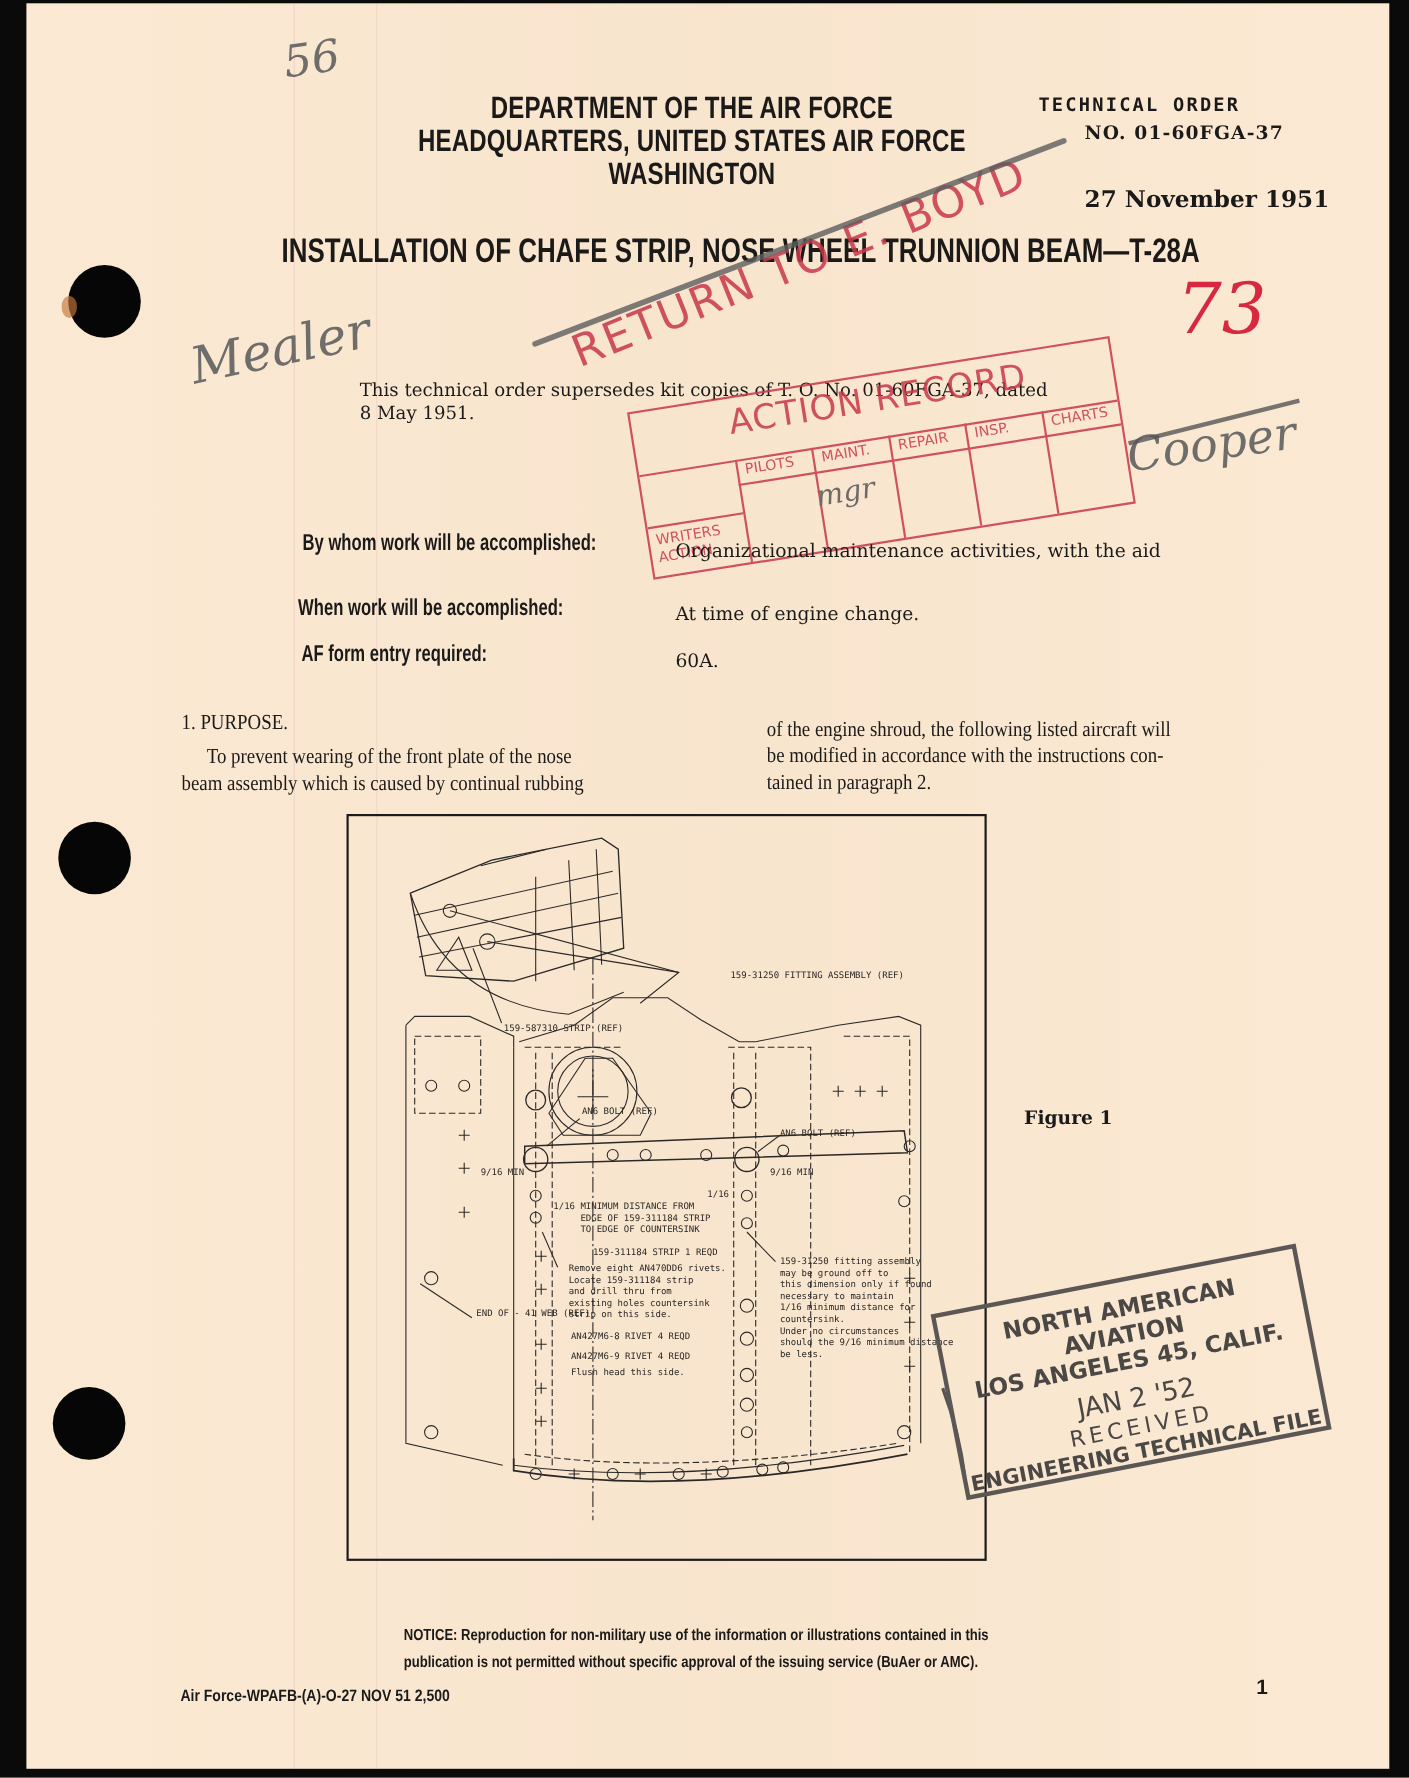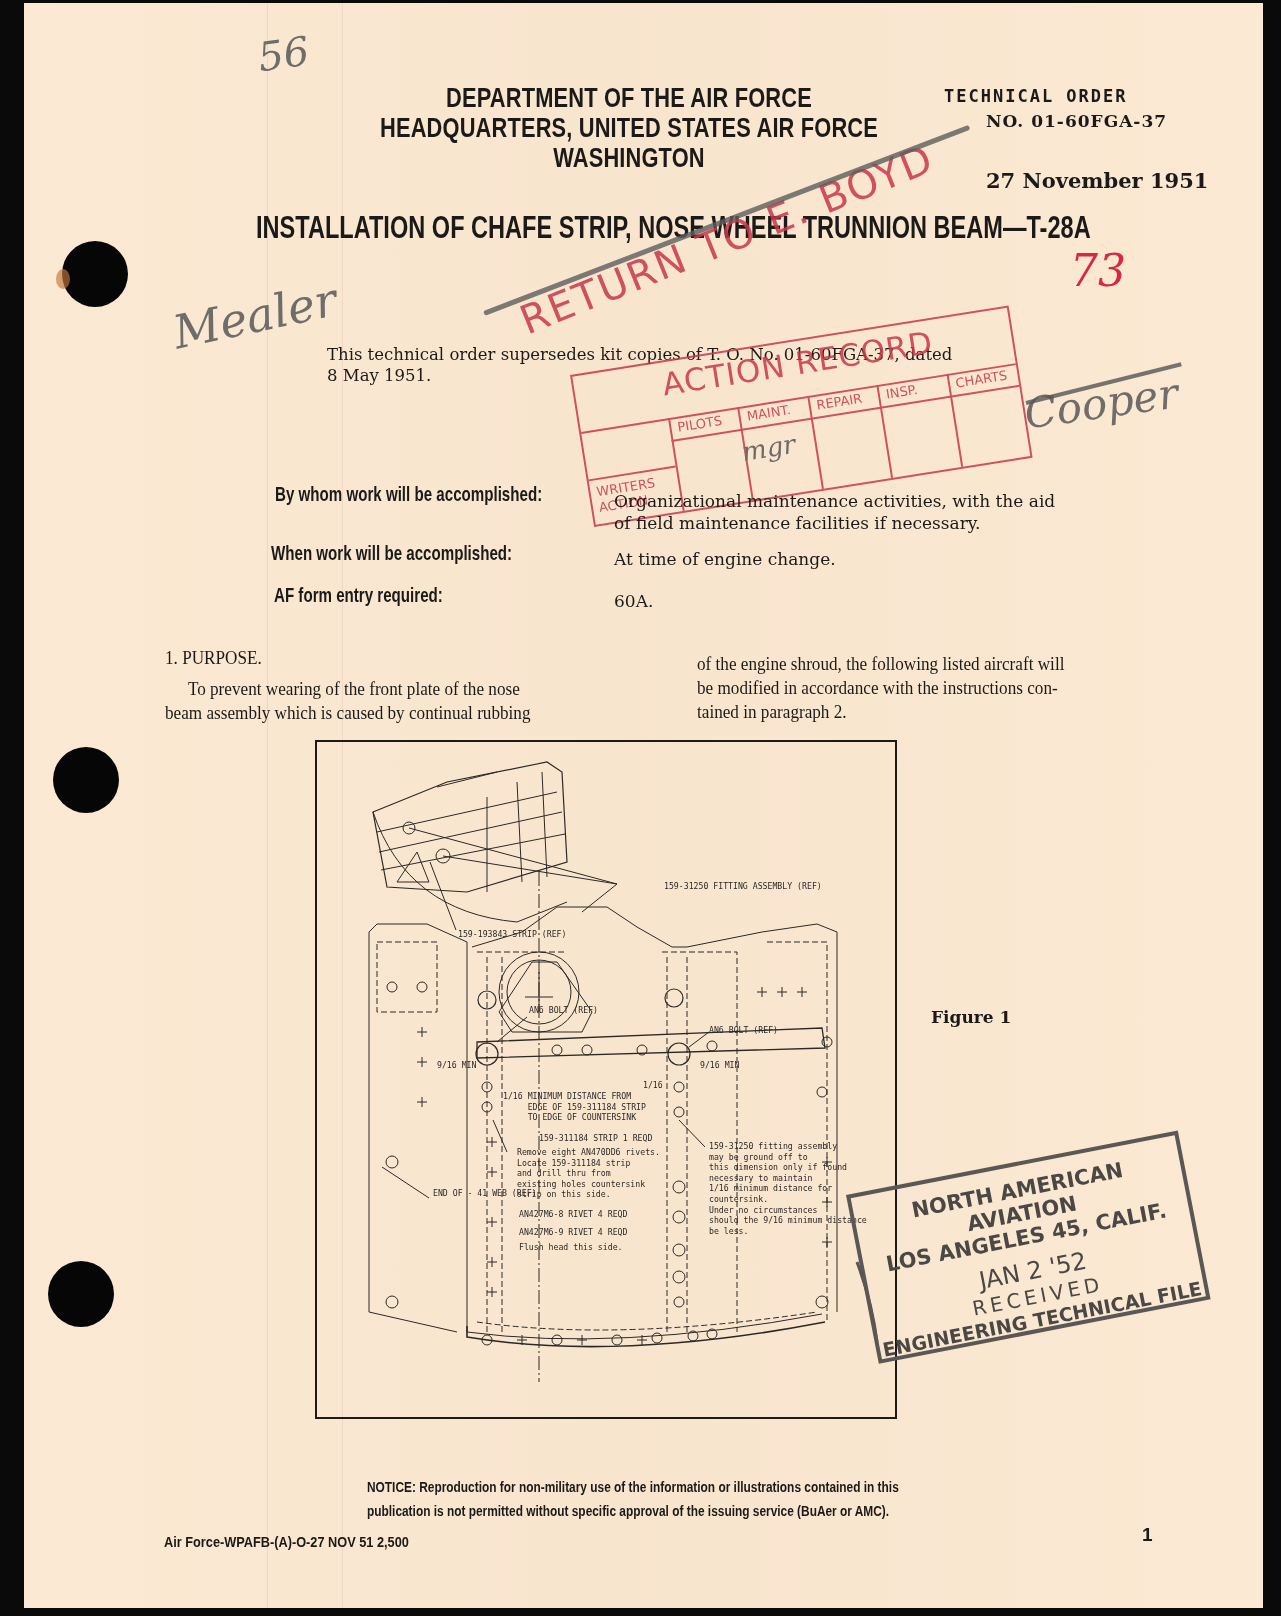--- a/index.html
+++ b/index.html
@@ -80,21 +80,21 @@
     <div>HEADQUARTERS, UNITED STATES AIR FORCE</div>
     <div>WASHINGTON</div>
   </div>
 
   <div class="abs to-label" style="left:920px; top:83px;">TECHNICAL ORDER</div>
   <div class="abs to-number" style="left:962px; top:108px; letter-spacing:1px;">NO. 01-60FGA-37</div>
   <div class="abs date" style="left:962px; top:165px;">27 November 1951</div>
 
   <div class="abs title" style="left:232px; top:207px;">INSTALLATION OF CHAFE STRIP, NOSE WHEEL TRUNNION BEAM—T-28A</div>
 
-  <div class="abs red-stamp" style="left:1046px; top:242px; font-size:44px; font-style:italic; color:#d7283f; font-family:'DejaVu Serif',serif;">73</div>
+  <div class="abs red-stamp" style="left:1046px; top:242px; font-size:64px; font-style:italic; color:#d7283f; font-family:'DejaVu Serif',serif;">73</div>
 
   <div class="abs pencil" style="left:148px; top:286px; font-size:46px; transform:rotate(-12deg);">Mealer</div>
 
   <div class="abs red-stamp" style="left:498px; top:296px; font-size:40px; transform:rotate(-22deg); transform-origin:left center; letter-spacing:2px; opacity:.85;">RETURN TO E. BOYD</div>
 
   <div class="abs" style="left:460px; top:308px; width:520px; height:5px; background:#5c5c5c; transform:rotate(-21deg); transform-origin:left center; opacity:.8; border-radius:3px;"></div>
 
   <div class="abs body-text" style="left:303px; top:341px; width:720px;">
     <div>This technical order supersedes kit copies of T. O. No. 01-60FGA-37, dated</div>
     <div>8 May 1951.</div>
@@ -130,21 +130,20 @@
     <div class="red-stamp" style="position:absolute; left:6px; top:110px; font-size:13px; line-height:16px;">
       <div>WRITERS</div>
       <div>ACTION</div>
     </div>
     <div class="pencil" style="position:absolute; left:156px; top:86px; font-size:26px; color:#555;">mgr</div>
   </div>
 
   <div class="abs field-label" style="left:251px; top:479px;">By whom work will be accomplished:</div>
   <div class="abs field-value" style="left:590px; top:487px;">
     <div>Organizational maintenance activities, with the aid</div>
-    <div>of field maintenance facilities if necessary.</div>
   </div>
 
   <div class="abs field-label" style="left:247px; top:538px;">When work will be accomplished:</div>
   <div class="abs field-value" style="left:590px; top:545px;">At time of engine change.</div>
 
   <div class="abs field-label" style="left:250px; top:580px;">AF form entry required:</div>
   <div class="abs field-value" style="left:590px; top:587px;">60A.</div>
 
   <div class="abs col-text" style="left:141px; top:643px;">1.  PURPOSE.</div>
   <div class="abs col-text" style="left:141px; top:674px;">
@@ -251,21 +250,21 @@
           <path d="M372 305 L392 290"></path>
         <path d="M176 378 L190 410"></path>
           <path d="M362 378 L388 405"></path>
         <path d="M65 425 L112 456"></path>
 
         <path d="M540 520 Q555 560 560 600" stroke="#555" stroke-width="3"></path>
       </g>
     </svg>
 
     <div class="abs cad" style="left:310px; top:139px;margin-left:37px;">159-31250 FITTING ASSEMBLY (REF)</div>
-    <div class="abs cad" style="left:141px; top:187px;">159-193843 STRIP (REF)</div>
+    <div class="abs cad" style="left:141px; top:187px;">159-587310 STRIP (REF)</div>
     <div class="abs cad" style="left:212px; top:263px;">AN6 BOLT (REF)</div>
     <div class="abs cad" style="left:392px; top:283px;">AN6 BOLT (REF)</div>
     <div class="abs cad" style="left:120px; top:318px;">9/16 MIN</div>
     <div class="abs cad" style="left:383px; top:318px;">9/16 MIN</div>
     <div class="abs cad" style="left:326px; top:338px;">1/16</div>
     <div class="abs cad" style="left:186px; top:349px;">1/16 MINIMUM DISTANCE FROM
      EDGE OF 159-311184 STRIP
      TO EDGE OF COUNTERSINK</div>
     <div class="abs cad" style="left:222px; top:391px;">159-311184 STRIP 1 REQD</div>
     <div class="abs cad" style="left:200px; top:405px;">Remove eight AN470DD6 rivets.

